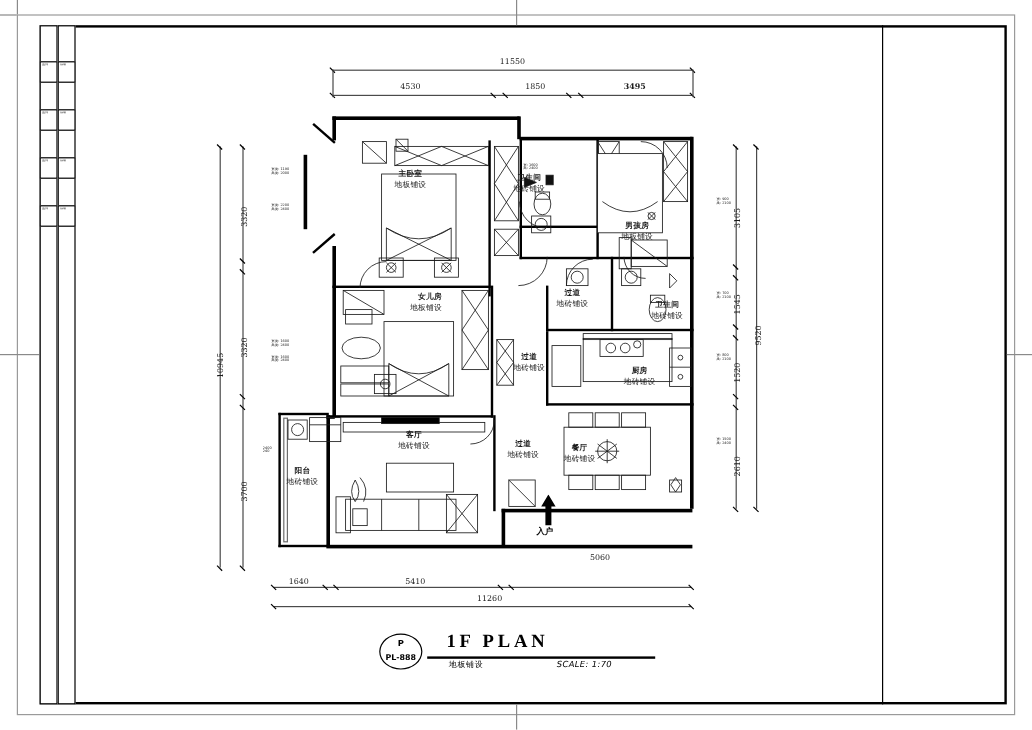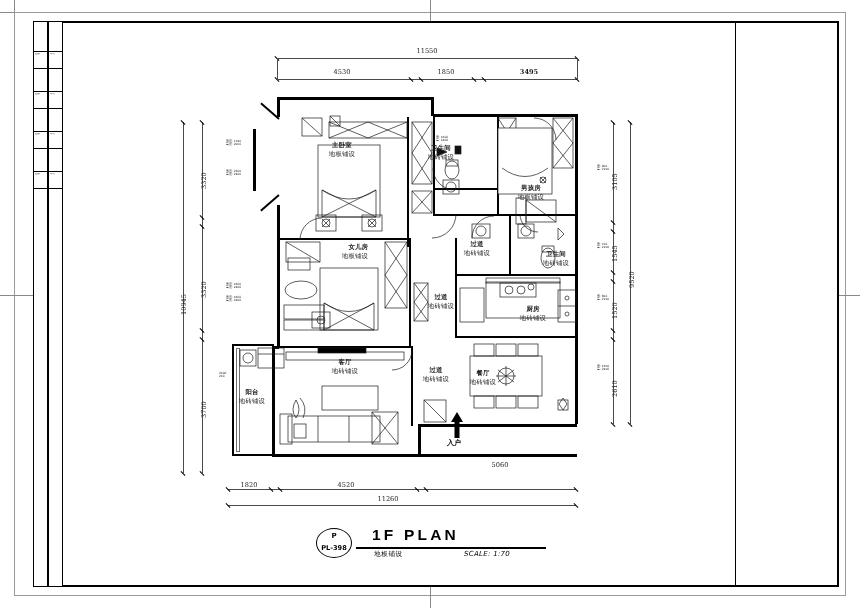--- a/index.html
+++ b/index.html
@@ -57,21 +57,21 @@
 
   
   #btitle{position:absolute;left:316px;top:523px;width:230px;height:45px;}
   #bt-circle{position:absolute;left:0;top:5px;width:36px;height:30px;border:1.2px solid #000;
              border-radius:50%;box-sizing:border-box;}
   #bt-p{position:absolute;left:18px;top:9px;transform:translateX(-50%);
         font-size:7px;font-weight:700;}
   #bt-pl{position:absolute;left:18px;top:21px;transform:translateX(-50%);
          font-size:6.6px;font-weight:700;}
   #bt-main{position:absolute;left:56px;top:3px;font-size:15.5px;font-weight:700;
-           letter-spacing:3.2px;font-family:Liberation Sans, sans-serif;}
+           letter-spacing:3.2px;font-family:Liberation Serif, serif;}
   #bt-ul{position:absolute;left:40px;top:24px;width:190px;height:1.6px;background:#000;}
   #bt-cn{position:absolute;left:58px;top:27px;font-size:6.6px;letter-spacing:.6px;}
   #bt-scale{position:absolute;left:148px;top:27px;font-size:7px;font-weight:400;
             font-style:italic;letter-spacing:.3px;}
 </style>
 </head>
 <body>
 
 <div id="sheet">
 
@@ -136,28 +136,28 @@
   <div class="ln vl thin" style="left:277px;top:58px;height:23px;"></div>
   <div class="ln vl thin" style="left:577px;top:58px;height:23px;"></div>
 
   <div class="ln hl thin" style="left:228px;top:489px;width:348px;"></div>
   <div class="tick" style="left:225px;top:489px;"></div>
   <div class="tick" style="left:268px;top:489px;"></div>
   <div class="tick" style="left:277px;top:489px;"></div>
   <div class="tick" style="left:414px;top:489px;"></div>
   <div class="tick" style="left:423px;top:489px;"></div>
   <div class="tick" style="left:573px;top:489px;"></div>
-  <div class="dimtxt" style="left:249px;top:481px;">1820</div>
-  <div class="dimtxt" style="left:346px;top:481px;">4520</div>
+  <div class="dimtxt" style="left:249px;top:481px;">1640</div>
+  <div class="dimtxt" style="left:346px;top:481px;">5410</div>
   <div class="dimtxt" style="left:500px;top:461px;">5060</div>
 
   <div class="ln hl thin" style="left:228px;top:505px;width:348px;"></div>
   <div class="tick" style="left:225px;top:505px;"></div>
   <div class="tick" style="left:573px;top:505px;"></div>
-  <div class="dimtxt" style="left:388px;top:495px;">11260</div>
+  <div class="dimtxt" style="left:408px;top:495px;">11260</div>
 
   <div class="ln vl thin" style="left:183px;top:122px;height:351px;"></div>
   <div class="tick" style="left:180px;top:122px;"></div>
   <div class="tick" style="left:180px;top:473px;"></div>
   <div class="dimtxtv" style="left:180px;top:315px;">10945</div>
 
   <div class="ln vl thin" style="left:202px;top:122px;height:351px;"></div>
   <div class="tick" style="left:199px;top:122px;"></div>
   <div class="tick" style="left:199px;top:217px;"></div>
   <div class="tick" style="left:199px;top:226px;"></div>
@@ -450,21 +450,21 @@
   <div class="micro" style="left:597px;top:295px;">宽: 800
 高: 2100</div>
   <div class="micro" style="left:597px;top:365px;">宽: 1500
 高: 2400</div>
   <div class="micro" style="left:219px;top:372px;">2400
 240</div>
 
   <div id="btitle">
     <div id="bt-circle"></div>
     <div id="bt-p">P</div>
-    <div id="bt-pl">PL-398</div>
+    <div id="bt-pl">PL-888</div>
     <div id="bt-main">1F PLAN</div>
     <div id="bt-ul"></div>
     <div id="bt-cn">地板铺设</div>
     <div id="bt-scale">SCALE: 1:70</div>
   </div>
 
   <div id="tb">
 
     <div class="tbval" style="left:790px;top:445px;"></div>
 

